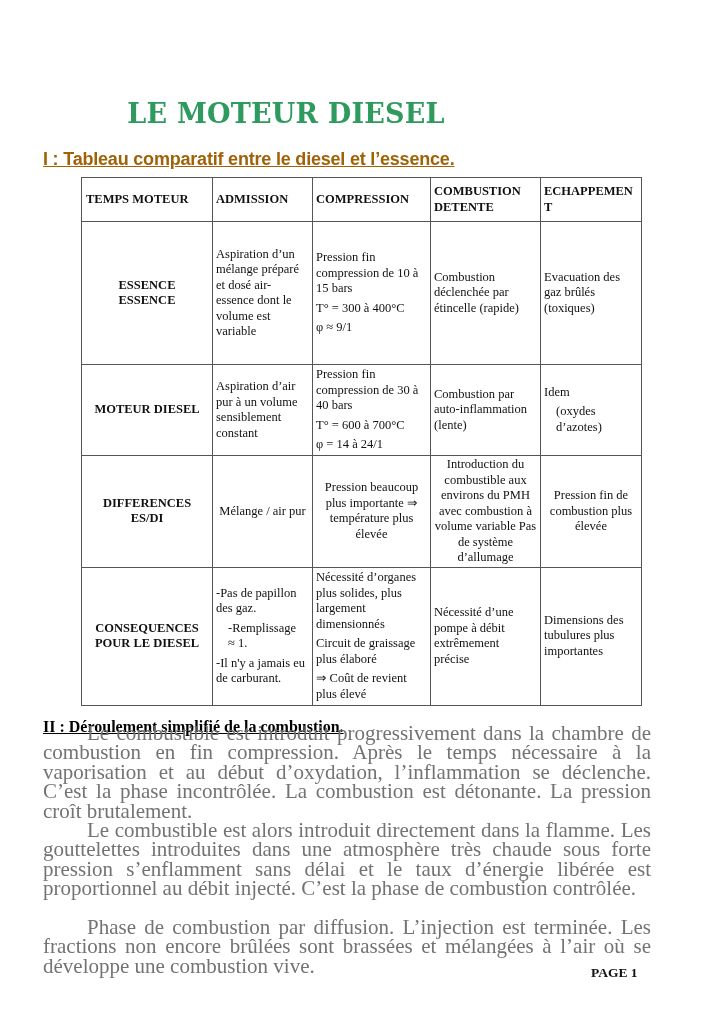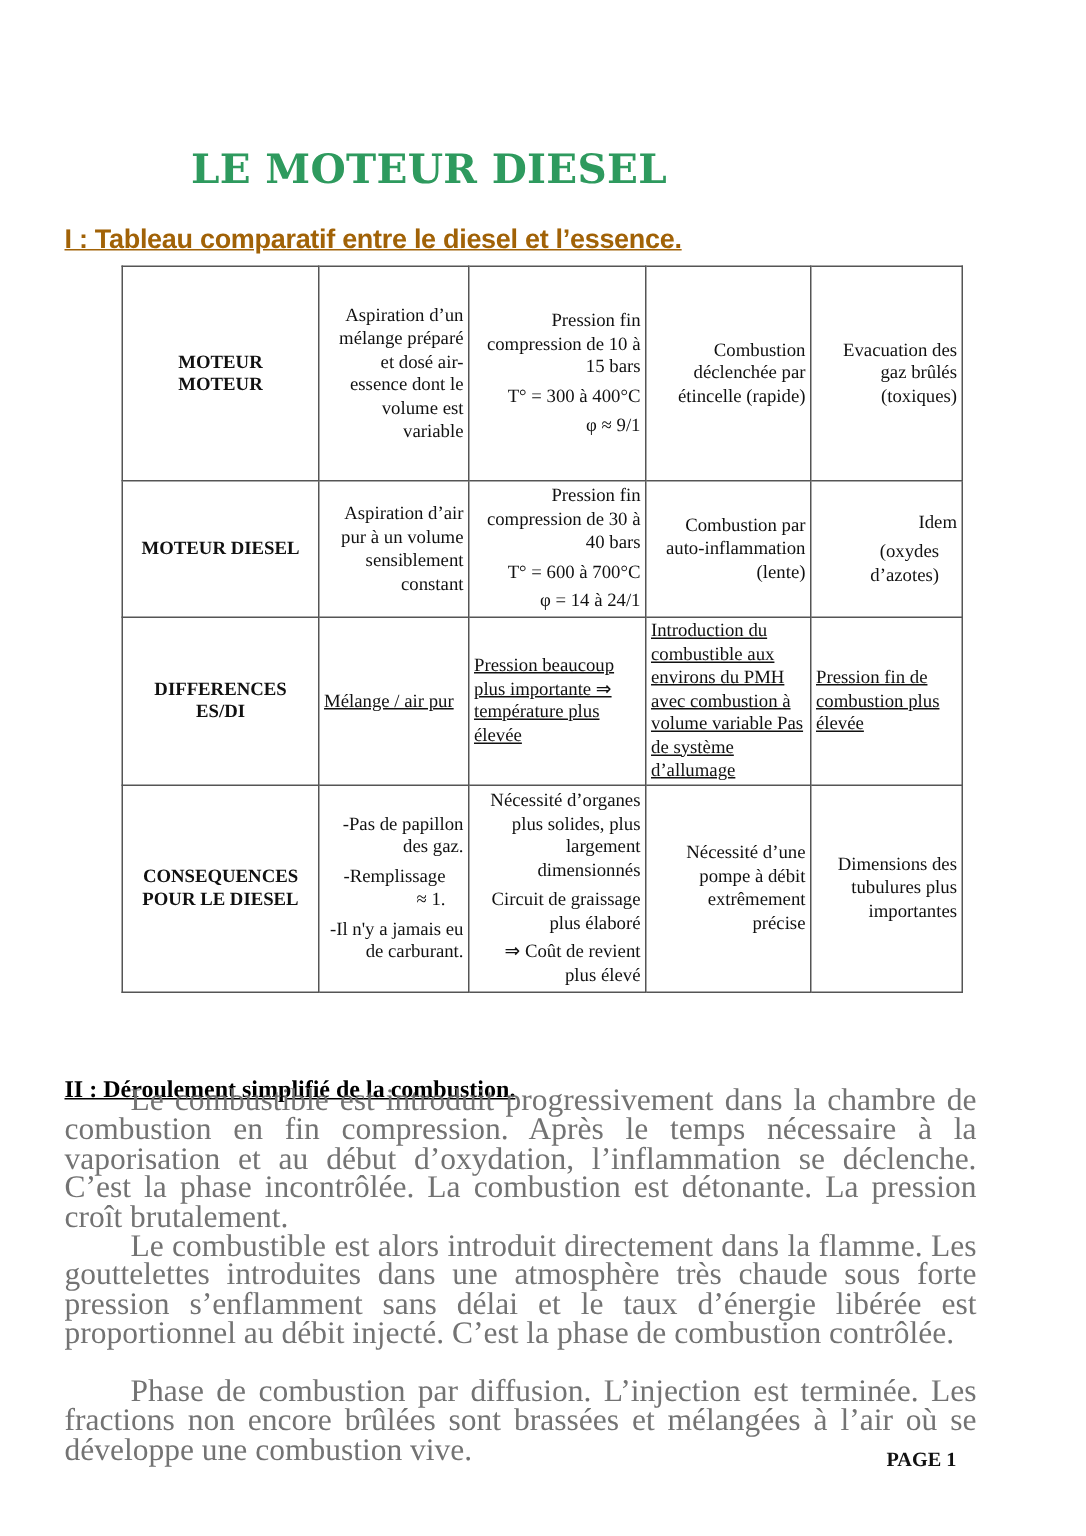--- a/index.html
+++ b/index.html
@@ -22,22 +22,22 @@
     table.cmp td {
       border: 1px solid #555; padding: 1px 3px; vertical-align: middle; word-wrap: break-word;
     }
     table.cmp tr.head td { height: 41px; font-weight: bold; font-size: 12.5px; text-align: left; vertical-align: middle; }
     table.cmp tr.r1 td { height: 140px; }
     table.cmp tr.r2 td { height: 88px; }
     table.cmp tr.r3 td { height: 106px; }
     table.cmp tr.r4 td { height: 135px; }
     table.cmp tr.head td:first-child { padding-left: 4px; }
     .rowhead { font-weight: bold; text-align: center; }
-    .c { text-align: right; }
-    .l { text-align: left; text-decoration: underline; }
+    .c { text-align: left; }
+    .l { text-align: center; }
     .cell-line { display: block; }
     .gap { display: block; height: 4px; }
     .h2 {
       position: absolute; left: 43px; top: 718px;
       font-family: "Liberation Serif", serif; font-weight: bold; font-size: 16px;
       text-decoration: underline; color: #000000;
     }
     .para {
       position: absolute; left: 43px; width: 608px;
       font-family: "Liberation Serif", serif; font-size: 21px; line-height: 19.4px;
@@ -60,23 +60,30 @@
 
 <table class="cmp">
   <colgroup>
     <col style="width:131px">
     <col style="width:100px">
     <col style="width:118px">
     <col style="width:110px">
     <col style="width:101px">
   </colgroup>
   <tbody>
+      <tr class="head">
+    <td>TEMPS MOTEUR</td>
+    <td>ADMISSION</td>
+    <td>COMPRESSION</td>
+    <td>COMBUSTION DETENTE</td>
+    <td><span style="word-break:break-all;">ECHAPPEMENT</span></td>
+  </tr>
 
   <tr class="r1">
-    <td class="rowhead" style="padding:0 18px;"><span>MOTEUR MOTEUR</span></td>
+    <td class="rowhead" style="padding:0 18px;"><span>ESSENCE ESSENCE</span></td>
     <td class="c">Aspiration d’un mélange préparé et dosé air-essence dont le volume est variable</td>
     <td class="c">
       <span class="cell-line">Pression fin compression de 10 à 15 bars</span>
       <span class="gap"></span>
       <span class="cell-line">T° = 300 à 400°C</span>
       <span class="gap"></span>
       <span class="cell-line">φ ≈ 9/1</span>
     </td>
     <td class="c">Combustion déclenchée par étincelle (rapide)</td>
     <td class="c">Evacuation des gaz brûlés (toxiques)</td>

